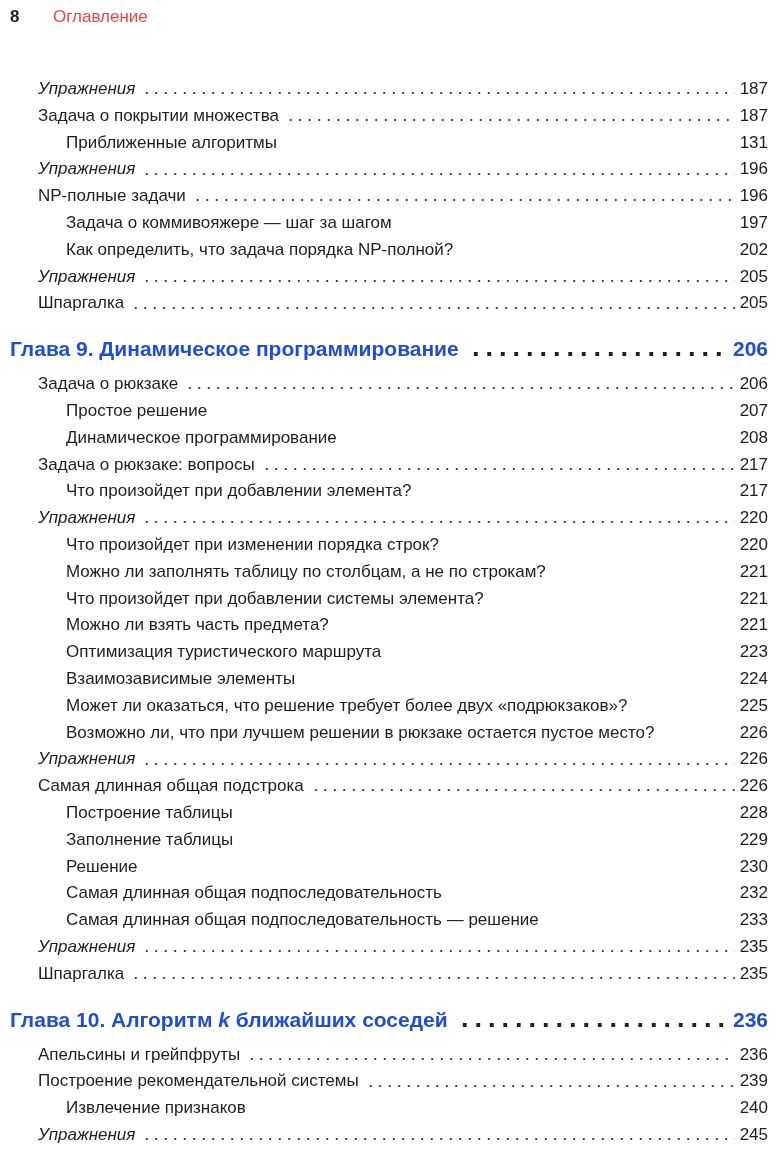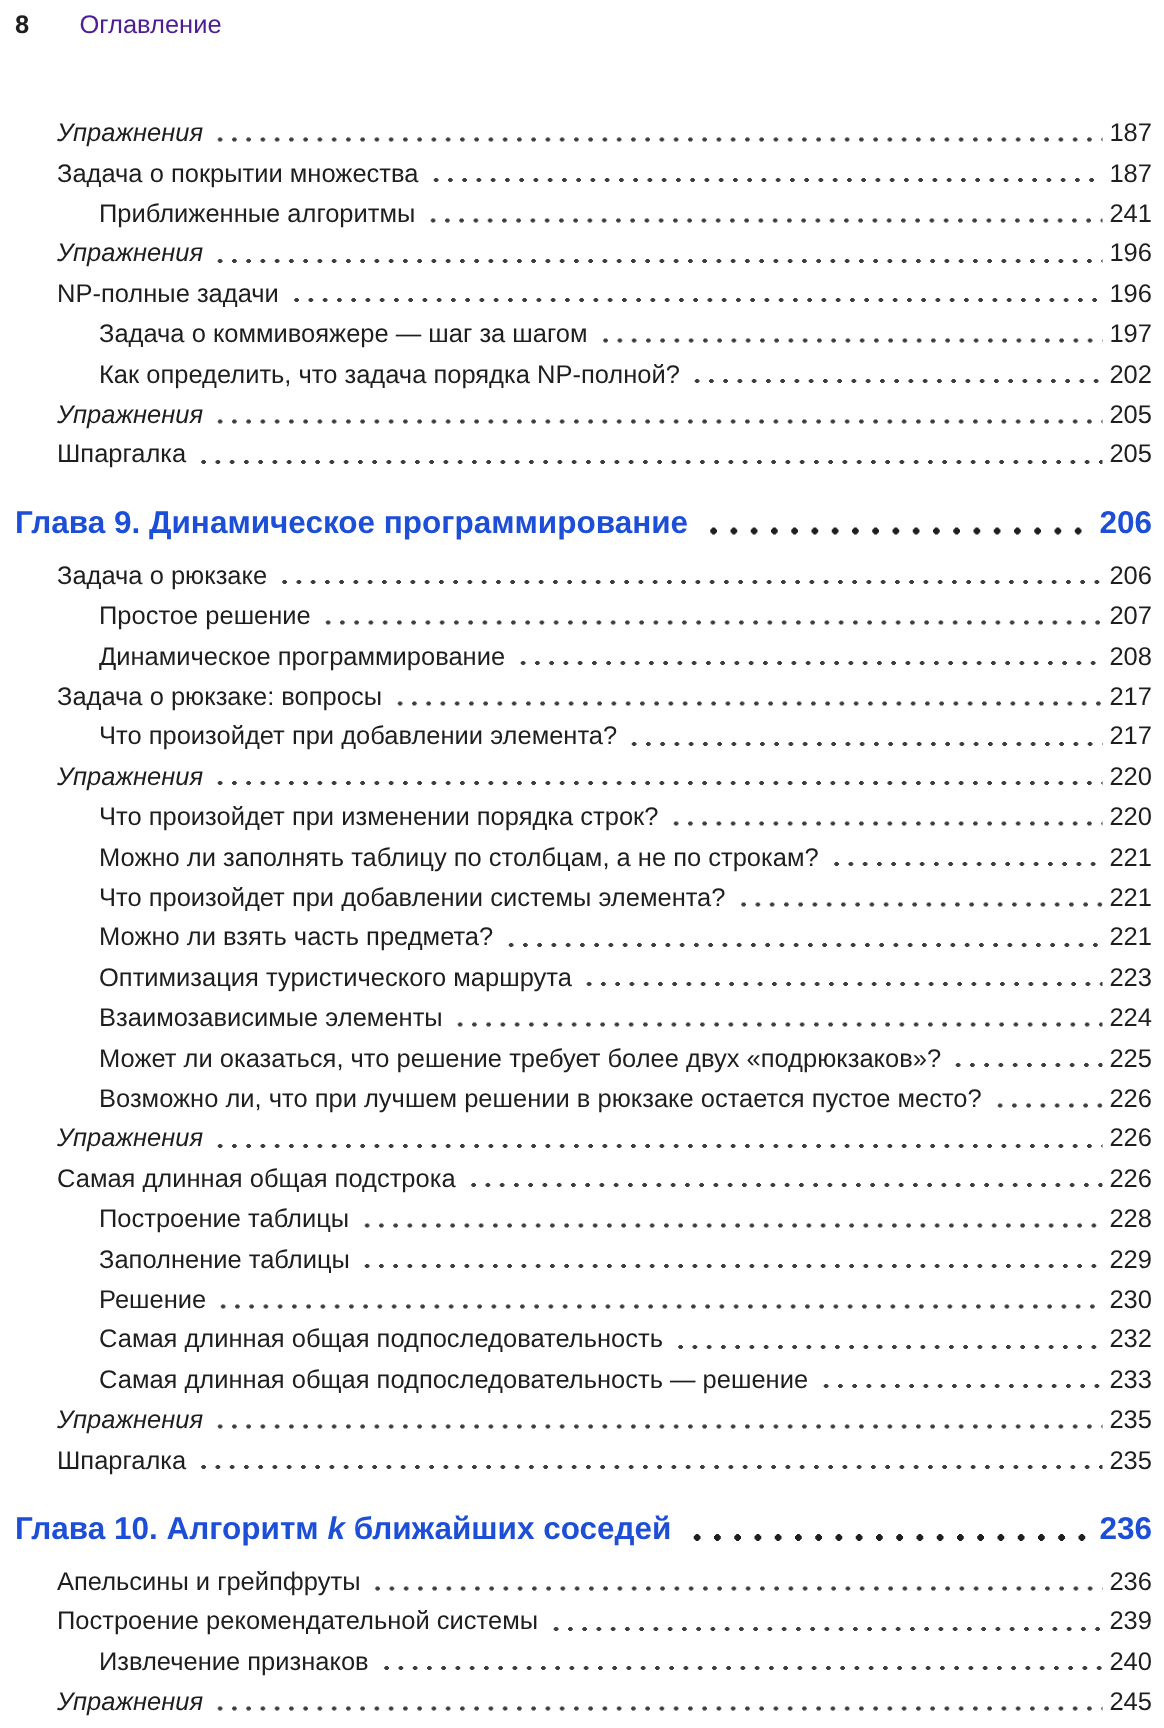--- a/index.html
+++ b/index.html
@@ -23,21 +23,21 @@
     align-items: baseline;
     font-size: 17px;
     line-height: 22px;
   }
   .running-header .pgnum {
     font-weight: bold;
     letter-spacing: 0.5px;
   }
   .running-header .running-title {
     margin-left: 33px;
-    color: #4c1d95;
+    color: #ef4444;
   }
   
   .toc-list {
     margin-top: 48px;
   }
   .toc-row {
     display: flex;
     font-size: 17px;
     line-height: 26.8px;
     color: #1e1e1e;
@@ -54,21 +54,21 @@
     background-size: 9.5px 4px;
     background-repeat: repeat-x;
     background-position: left 0 bottom 7.5px;
   }
   .toc-row .pg {
     flex: 0 0 auto;
     white-space: nowrap;
   }
   
   .toc-row.lvl1 { padding-left: 28px; }
-  .toc-row.lvl2 { padding-left: 56px; }
+  .toc-row.lvl2 { padding-left: 56px; align-items: flex-end; }
   .toc-row.italic .label { font-style: italic; text-align: right; }
   
   .toc-row.chapter {
     padding-left: 0;
     font-weight: bold;
     font-size: 21px;
     line-height: 32px;
     margin-top: 16px;
     margin-bottom: 6px;
     color: #1d4ed8;
@@ -96,21 +96,21 @@
         <span class="pg">187</span>
       </div>
       <div class="toc-row lvl1">
         <span class="label">Задача о покрытии множества</span>
         <span class="leader"></span>
         <span class="pg">187</span>
       </div>
       <div class="toc-row lvl2">
         <span class="label">Приближенные алгоритмы</span>
         <span class="leader"></span>
-        <span class="pg">241</span>
+        <span class="pg">131</span>
       </div>
       <div class="toc-row lvl1 italic">
         <span class="label">Упражнения</span>
         <span class="leader"></span>
         <span class="pg">196</span>
       </div>
       <div class="toc-row lvl1">
         <span class="label">NP-полные задачи</span>
         <span class="leader"></span>
         <span class="pg">196</span>

